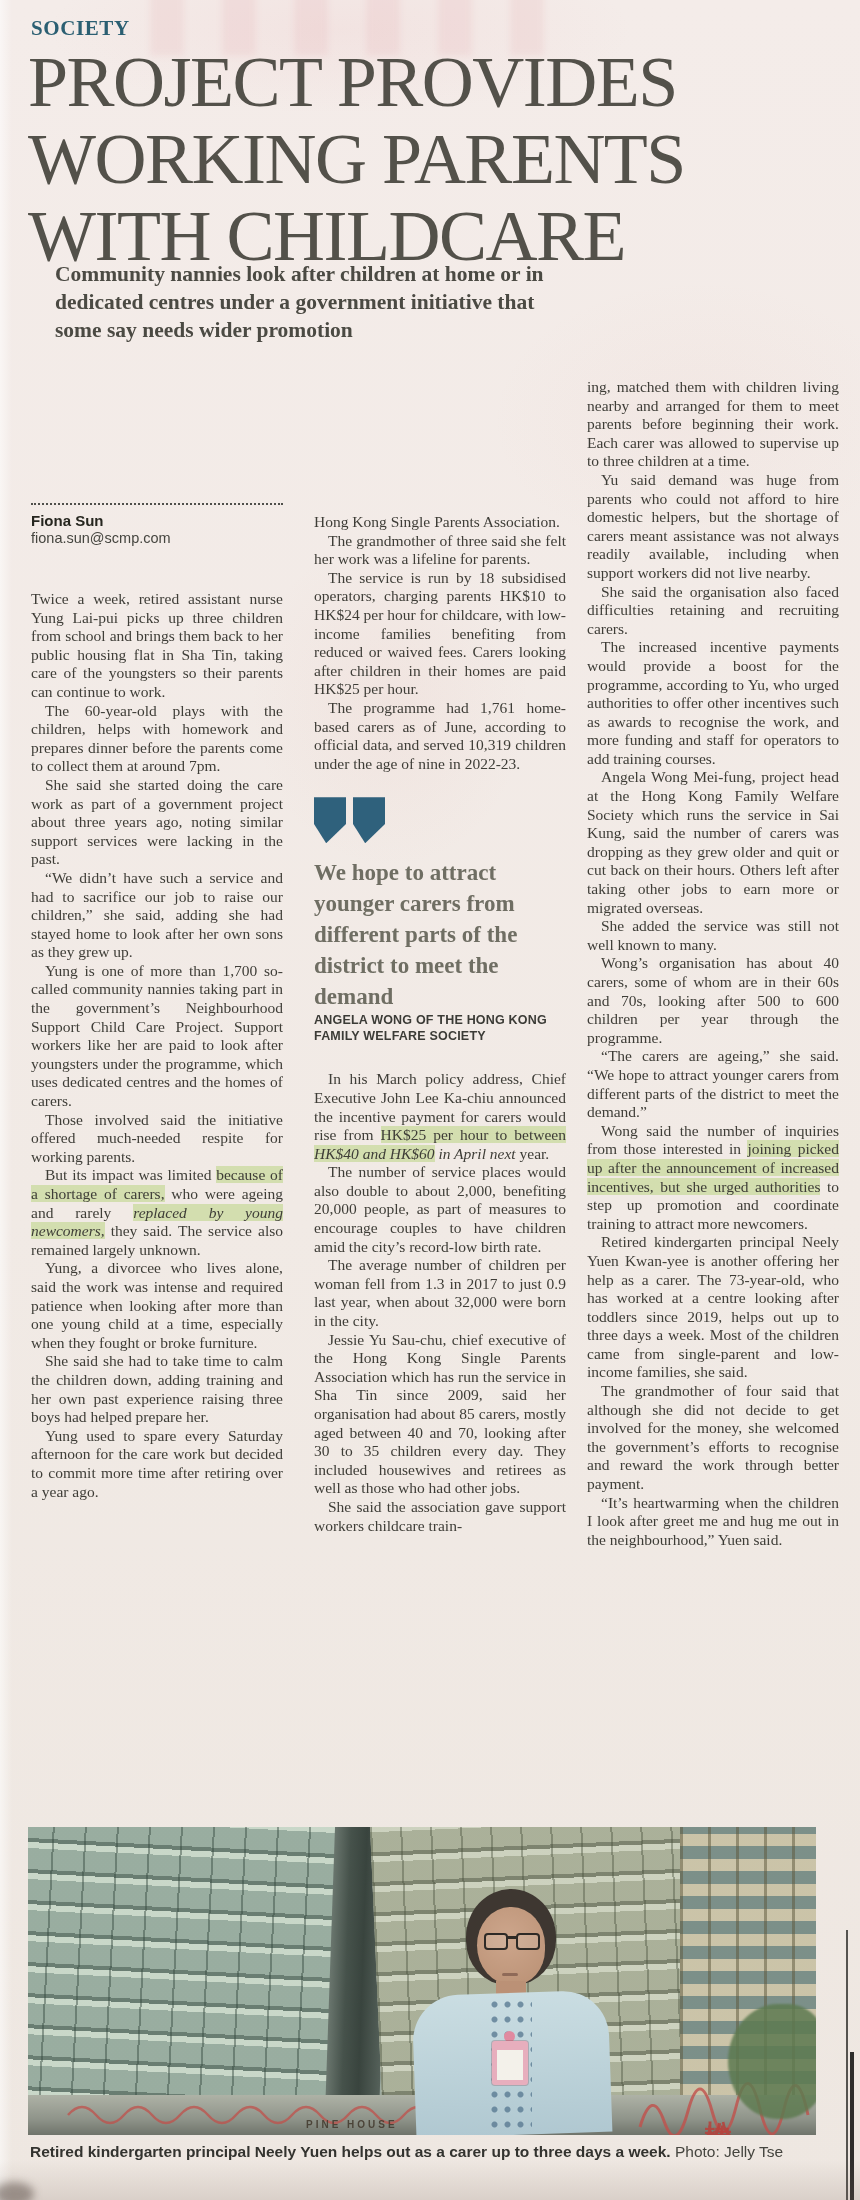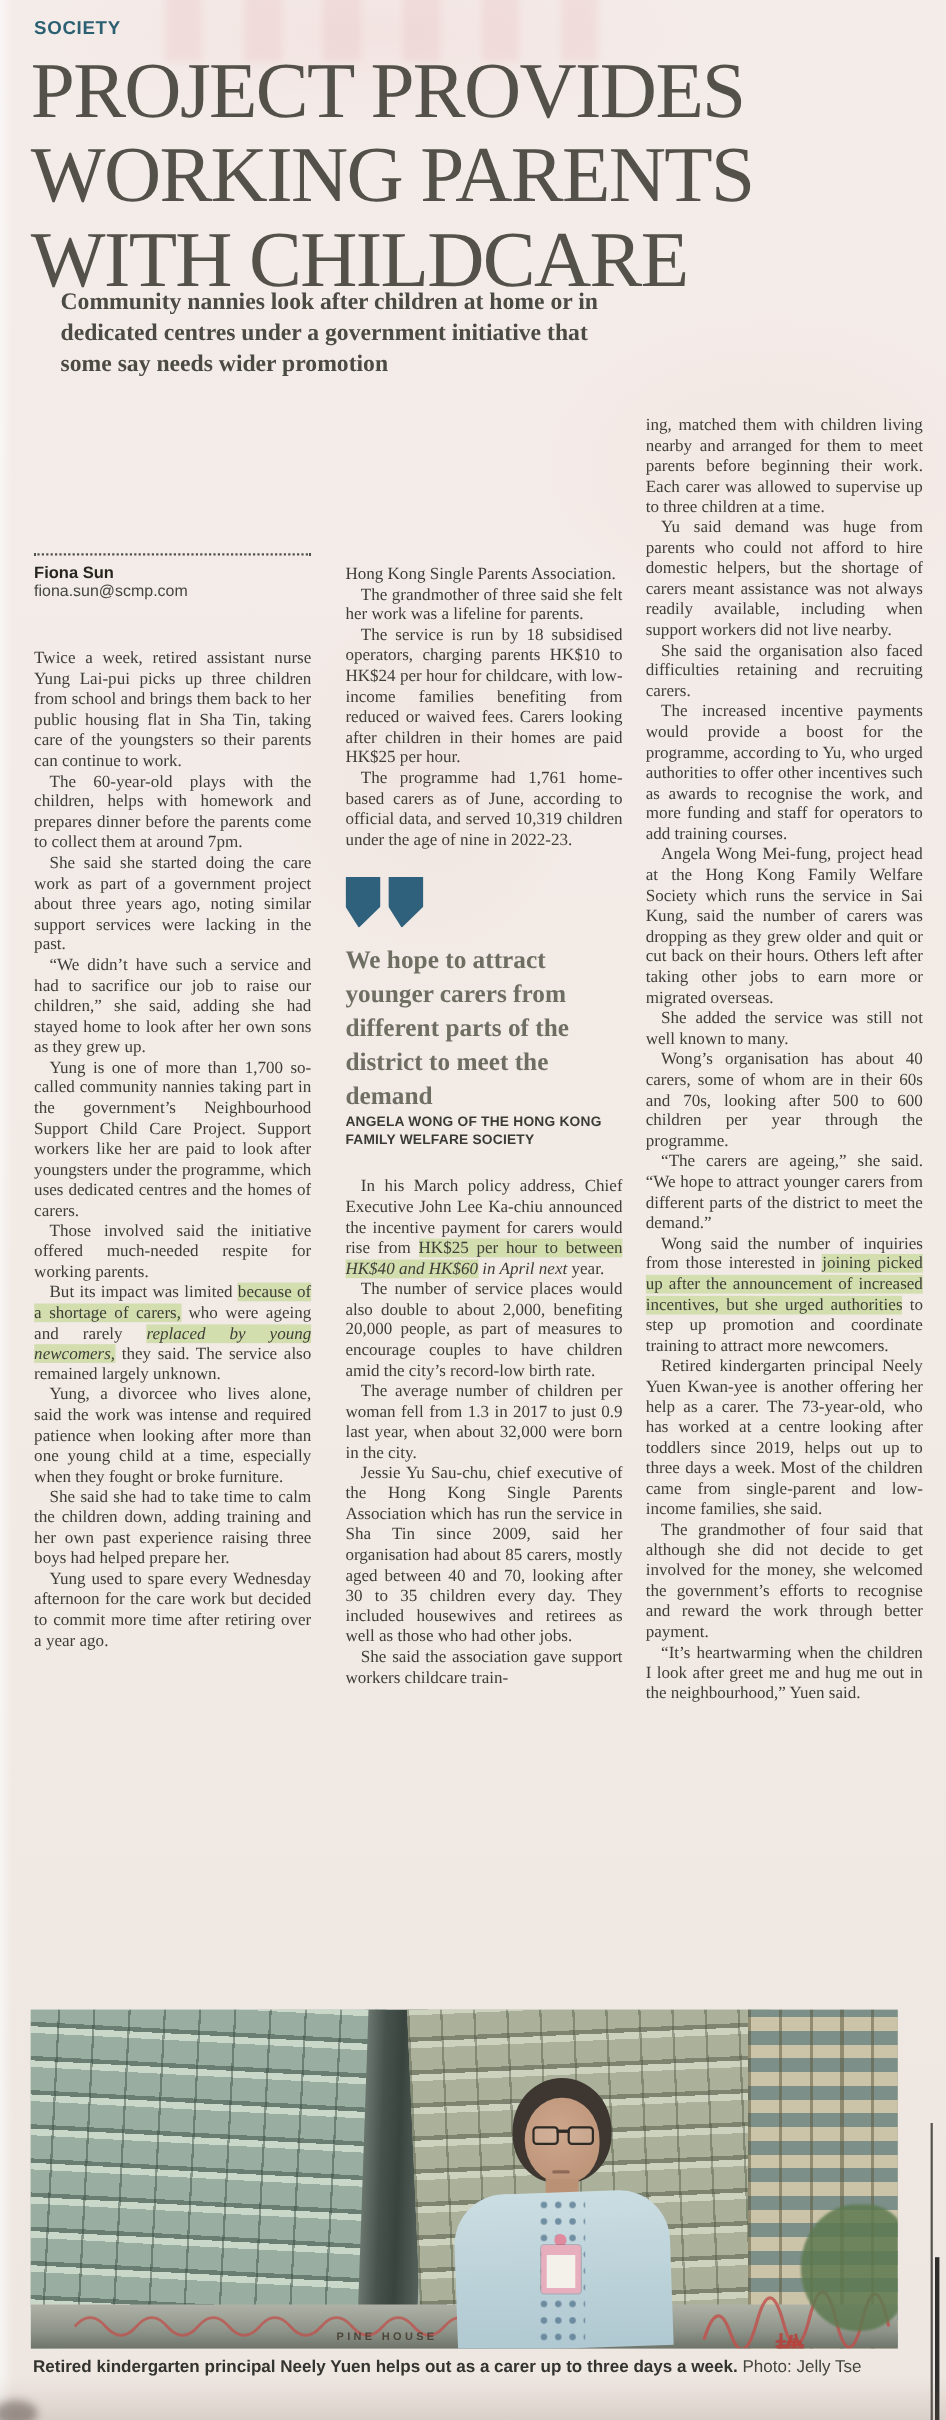--- a/index.html
+++ b/index.html
@@ -6,22 +6,22 @@
   .page{
     position:relative; width:860px; height:2200px; overflow:hidden;
     background:
       radial-gradient(420px 120px at 340px 30px, rgba(226,150,158,0.10), transparent 70%),
       radial-gradient(200px 240px at 390px 700px, rgba(220,150,140,0.08), transparent 70%),
       radial-gradient(300px 200px at 700px 420px, rgba(222,160,150,0.06), transparent 70%),
       linear-gradient(180deg,#f4ecE9 0%, #f1eae5 55%, #eee7e1 100%);
     font-family:"Liberation Serif", serif; color:#3e3d37;
   }
   
-  .kicker{position:absolute;left:31px;top:16px;font-family:Liberation Sans, sans-serif;
-    font-weight:bold;font-size:17px;letter-spacing:.6px;color:#2b5f72;}
+  .kicker{position:absolute;left:31px;top:16px;font-family:Liberation Serif, serif;
+    font-weight:bold;font-size:21px;letter-spacing:.6px;color:#2b5f72;}
   .headline{position:absolute;left:28px;top:44px;width:815px;margin:0;
     font-weight:400;font-size:72px;line-height:77px;letter-spacing:-1.5px;color:#53514a;}
   .headline span{display:block;}
   .standfirst{position:absolute;left:31px;top:260px;width:505px;
     font-weight:bold;font-size:21.5px;line-height:28px;color:#4b4a43;margin-left:24px;}
   .byline{position:absolute;left:31px;top:503px;width:252px;border-top:2px dotted #4f4f4b;padding-top:7px;
     font-family:"Liberation Sans",sans-serif;}
   .byline .author{font-weight:bold;font-size:15px;color:#26261f;}
   .byline .email{font-size:14.5px;color:#45453f;margin-top:1px;}
   
@@ -141,21 +141,21 @@
   <div class="col col1">
     <p class="flush">Twice a week, retired assistant nurse Yung Lai-pui picks up three children from school and brings them back to her public housing flat in Sha Tin, taking care of the youngsters so their parents can continue to work.</p>
     <p>The 60-year-old plays with the children, helps with homework and prepares dinner before the parents come to collect them at around 7pm.</p>
     <p>She said she started doing the care work as part of a government project about three years ago, noting similar support services were lacking in the past.</p>
     <p>“We didn’t have such a service and had to sacrifice our job to raise our children,” she said, adding she had stayed home to look after her own sons as they grew up.</p>
     <p>Yung is one of more than 1,700 so-called community nannies taking part in the government’s Neighbourhood Support Child Care Project. Support workers like her are paid to look after youngsters under the programme, which uses dedicated centres and the homes of carers.</p>
     <p>Those involved said the initiative offered much-needed respite for working parents.</p>
     <p><span>But its impact was limited </span><span class="hl">because of a shortage of carers,</span><span> who were ageing and rarely </span><span class="hl it">replaced by young newcomers,</span><span> they said. The service also remained largely unknown.</span></p>
     <p>Yung, a divorcee who lives alone, said the work was intense and required patience when looking after more than one young child at a time, especially when they fought or broke furniture.</p>
     <p>She said she had to take time to calm the children down, adding training and her own past experience raising three boys had helped prepare her.</p>
-    <p>Yung used to spare every Wednesday afternoon for the care work but decided to commit more time after retiring over a year ago.</p>
+    <p>Yung used to spare every Saturday afternoon for the care work but decided to commit more time after retiring over a year ago.</p>
   </div>
 
   <div class="col col2">
     <p class="flush">Hong Kong Single Parents Association.</p>
     <p>The grandmother of three said she felt her work was a lifeline for parents.</p>
     <p>The service is run by 18 subsidised operators, charging parents HK$10 to HK$24 per hour for childcare, with low-income families benefiting from reduced or waived fees. Carers looking after children in their homes are paid HK$25 per hour.</p>
     <p>The programme had 1,761 home-based carers as of June, according to official data, and served 10,319 children under the age of nine in 2022-23.</p>
 
     <div class="pullquote">
       <div class="qmarks"><span class="qmark"></span><span class="qmark"></span></div>

